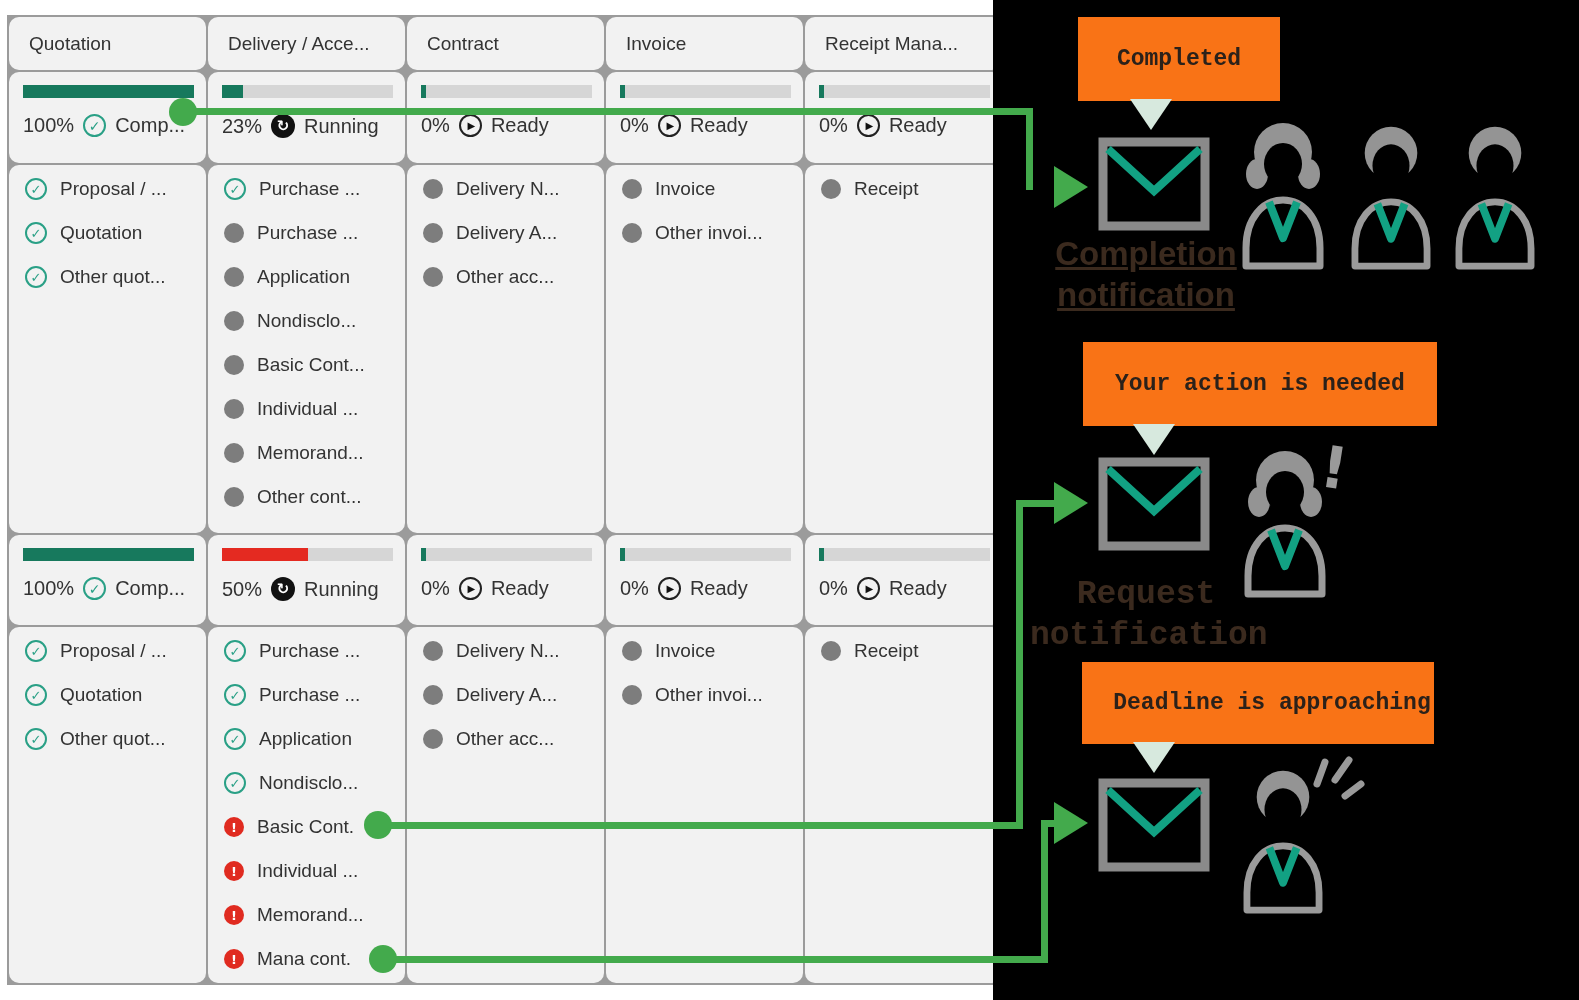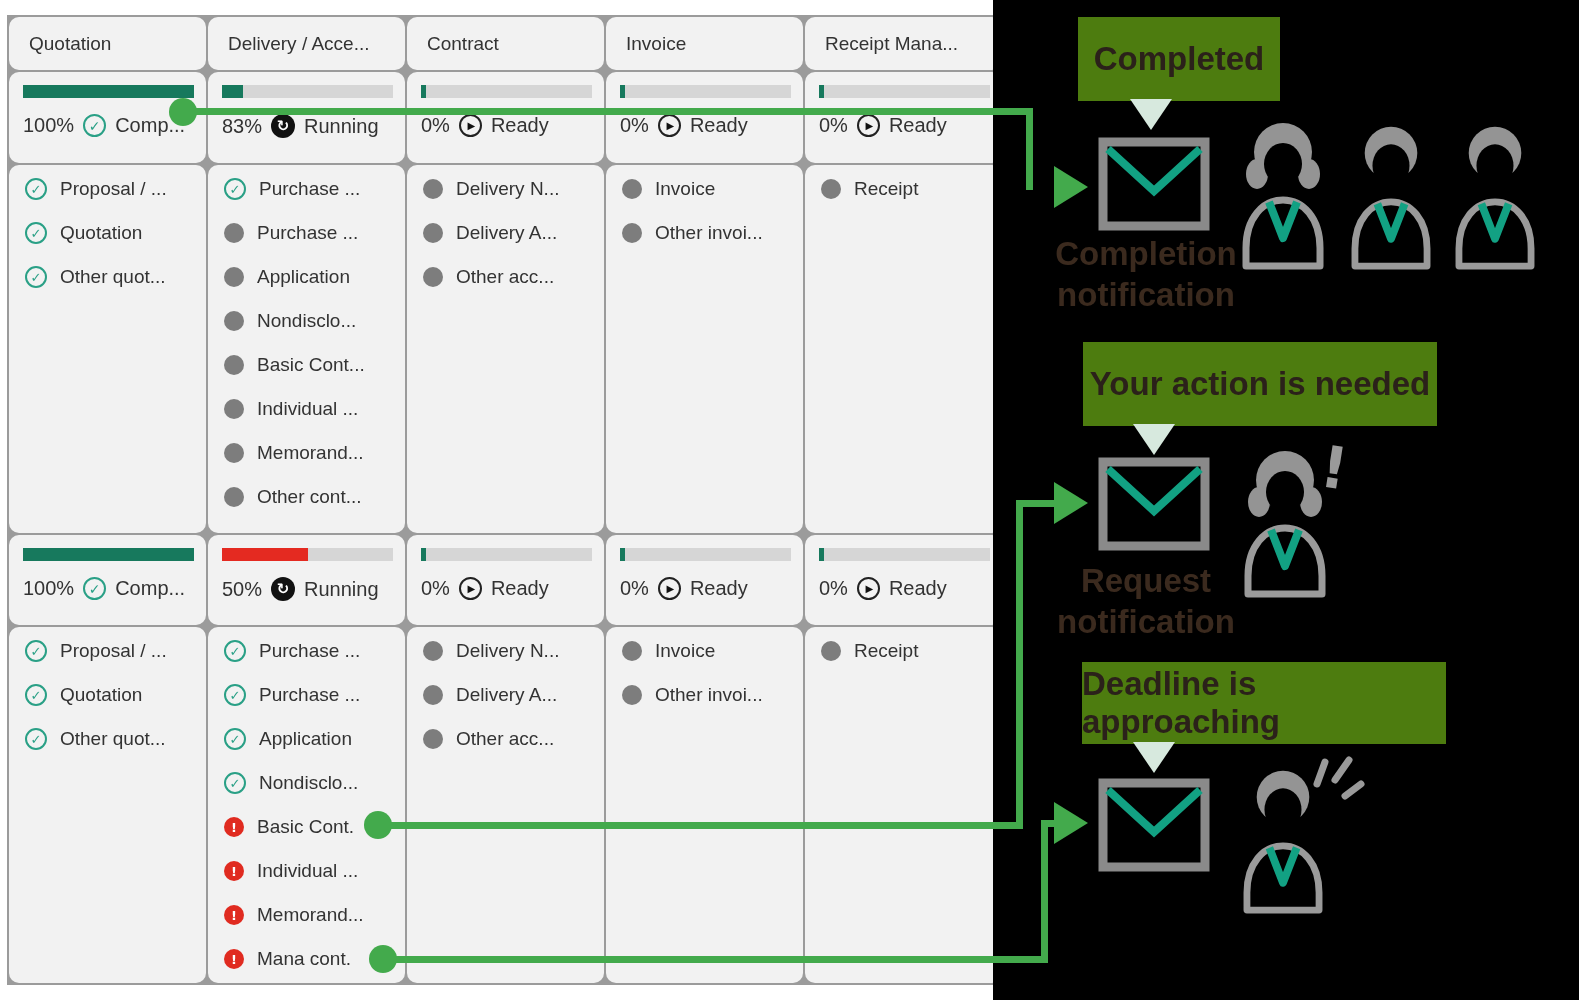--- a/index.html
+++ b/index.html
@@ -38,22 +38,22 @@
 
   
   .gl{position:absolute;background:#43aa4c;z-index:6;}
   .gdot{position:absolute;width:28px;height:28px;border-radius:50%;background:#43aa4c;z-index:6;}
   .garr{position:absolute;width:0;height:0;border-top:21px solid transparent;
         border-bottom:21px solid transparent;border-left:34px solid #43aa4c;z-index:6;}
 
   
   .panel{position:absolute;left:993px;top:0;width:586px;height:1000px;background:#000;z-index:2;}
   .panel *{position:absolute;}
-  .bubble{background:#4d7c0f;color:#2b211a;font-weight:bold;font-size:33px;
-          display:flex;align-items:center;justify-content:center;}
+  .bubble{background:#f97316;color:#2b211a;font-weight:bold;font-size:23px;
+          display:flex;align-items:center;justify-content:center;font-family:Liberation Mono, monospace;}
   .tail{width:0;height:0;border-left:21px solid transparent;border-right:21px solid transparent;
         border-top:31px solid #d7e9de;}
   .caption{color:#3b2a1e;font-weight:bold;font-size:33px;line-height:41px;text-align:center;}
   .excl{color:#9a9a9a;font-weight:bold;font-size:58px;transform:rotate(9deg);
         font-family:"DejaVu Sans",sans-serif;}
 </style>
 </head>
 <body>
 
 <div class="stage">
@@ -74,21 +74,21 @@
           <span>100%</span>
           <span class="sic check">✓</span>
           <span>Comp...</span>
         </div>
     </div>
     <div class="cell pcell">
       <div class="track">
           <div class="fill teal" style="width: 12%;"></div>
         </div>
       <div class="status">
-          <span>83%</span>
+          <span>23%</span>
           <span class="sic run">↻</span>
           <span>Running</span>
         </div>
     </div>
     <div class="cell pcell">
       <div class="track">
           <div class="fill teal" style="width: 3%;"></div>
         </div>
       <div class="status">
           <span>0%</span>
@@ -328,21 +328,21 @@
   </div>
 
   <div class="panel">
 
     <div class="bubble" style="left:85px;top:17px;width:202px;height:84px;">Completed</div>
     <div class="tail" style="left:137px;top:99px;"></div>
     <svg style="left:105px;top:137px;" width="112" height="94" viewBox="0 0 112 94">
       <rect x="5" y="5" width="102" height="84" fill="none" stroke="#8a8a8a" stroke-width="9"></rect>
       <path d="M10,12 L56,54 L102,12" fill="none" stroke="#12a183" stroke-width="8"></path>
     </svg>
-    <div class="caption" style="left:37px;top:233px;width:232px;">Completion notification</div>
+    <div class="caption" style="left:37px;top:233px;width:232px;text-decoration:underline;">Completion notification</div>
     <svg style="left:243px;top:114px;" width="94" height="156" viewBox="0 0 94 156">
       <circle cx="47" cy="38" r="29" fill="#949494"></circle>
       <ellipse cx="21" cy="60" rx="11" ry="15" fill="#949494"></ellipse>
       <ellipse cx="73" cy="60" rx="11" ry="15" fill="#949494"></ellipse>
       <ellipse cx="47" cy="50" rx="19" ry="21" fill="#000"></ellipse>
       <path d="M10,152 v-18 c0,-30 17,-48 37,-48 s37,18 37,48 v18 z" fill="none" stroke="#9a9a9a" stroke-width="7" stroke-linejoin="round"></path>
       <path d="M33,88 L47,124 L61,88" fill="none" stroke="#12a183" stroke-width="8" stroke-linejoin="round"></path>
     </svg>
     <svg style="left:351px;top:118px;" width="94" height="152" viewBox="0 0 94 156">
       <circle cx="47" cy="36" r="27" fill="#949494"></circle>
@@ -356,32 +356,32 @@
       <path d="M10,152 v-18 c0,-30 17,-48 37,-48 s37,18 37,48 v18 z" fill="none" stroke="#9a9a9a" stroke-width="7" stroke-linejoin="round"></path>
       <path d="M33,88 L47,124 L61,88" fill="none" stroke="#12a183" stroke-width="8" stroke-linejoin="round"></path>
     </svg>
 
     <div class="bubble" style="left:90px;top:342px;width:354px;height:84px;">Your action is needed</div>
     <div class="tail" style="left:140px;top:424px;"></div>
     <svg style="left:105px;top:457px;" width="112" height="94" viewBox="0 0 112 94">
       <rect x="5" y="5" width="102" height="84" fill="none" stroke="#8a8a8a" stroke-width="9"></rect>
       <path d="M10,12 L56,54 L102,12" fill="none" stroke="#12a183" stroke-width="8"></path>
     </svg>
-    <div class="caption" style="left:37px;top:560px;width:232px;">Request notification</div>
+    <div class="caption" style="left:37px;top:574px;width:232px;font-family:Liberation Mono, monospace;">Request notification</div>
     <svg style="left:245px;top:442px;" width="94" height="156" viewBox="0 0 94 156">
       <circle cx="47" cy="38" r="29" fill="#949494"></circle>
       <ellipse cx="21" cy="60" rx="11" ry="15" fill="#949494"></ellipse>
       <ellipse cx="73" cy="60" rx="11" ry="15" fill="#949494"></ellipse>
       <ellipse cx="47" cy="50" rx="19" ry="21" fill="#000"></ellipse>
       <path d="M10,152 v-18 c0,-30 17,-48 37,-48 s37,18 37,48 v18 z" fill="none" stroke="#9a9a9a" stroke-width="7" stroke-linejoin="round"></path>
       <path d="M33,88 L47,124 L61,88" fill="none" stroke="#12a183" stroke-width="8" stroke-linejoin="round"></path>
     </svg>
     <div class="excl" style="left:328px;top:434px;">!</div>
 
-    <div class="bubble" style="left:89px;top:662px;width:364px;height:82px;">Deadline is approaching</div>
+    <div class="bubble" style="left:89px;top:662px;width:324px;height:82px;padding-left:28px;">Deadline is approaching</div>
     <div class="tail" style="left:140px;top:742px;"></div>
     <svg style="left:105px;top:778px;" width="112" height="94" viewBox="0 0 112 94">
       <rect x="5" y="5" width="102" height="84" fill="none" stroke="#8a8a8a" stroke-width="9"></rect>
       <path d="M10,12 L56,54 L102,12" fill="none" stroke="#12a183" stroke-width="8"></path>
     </svg>
     <svg style="left:243px;top:762px;" width="94" height="152" viewBox="0 0 94 156">
       <circle cx="47" cy="36" r="27" fill="#949494"></circle>
       <ellipse cx="47" cy="49" rx="19" ry="22" fill="#000"></ellipse>
       <path d="M10,152 v-18 c0,-30 17,-48 37,-48 s37,18 37,48 v18 z" fill="none" stroke="#9a9a9a" stroke-width="7" stroke-linejoin="round"></path>
       <path d="M33,88 L47,124 L61,88" fill="none" stroke="#12a183" stroke-width="8" stroke-linejoin="round"></path>

